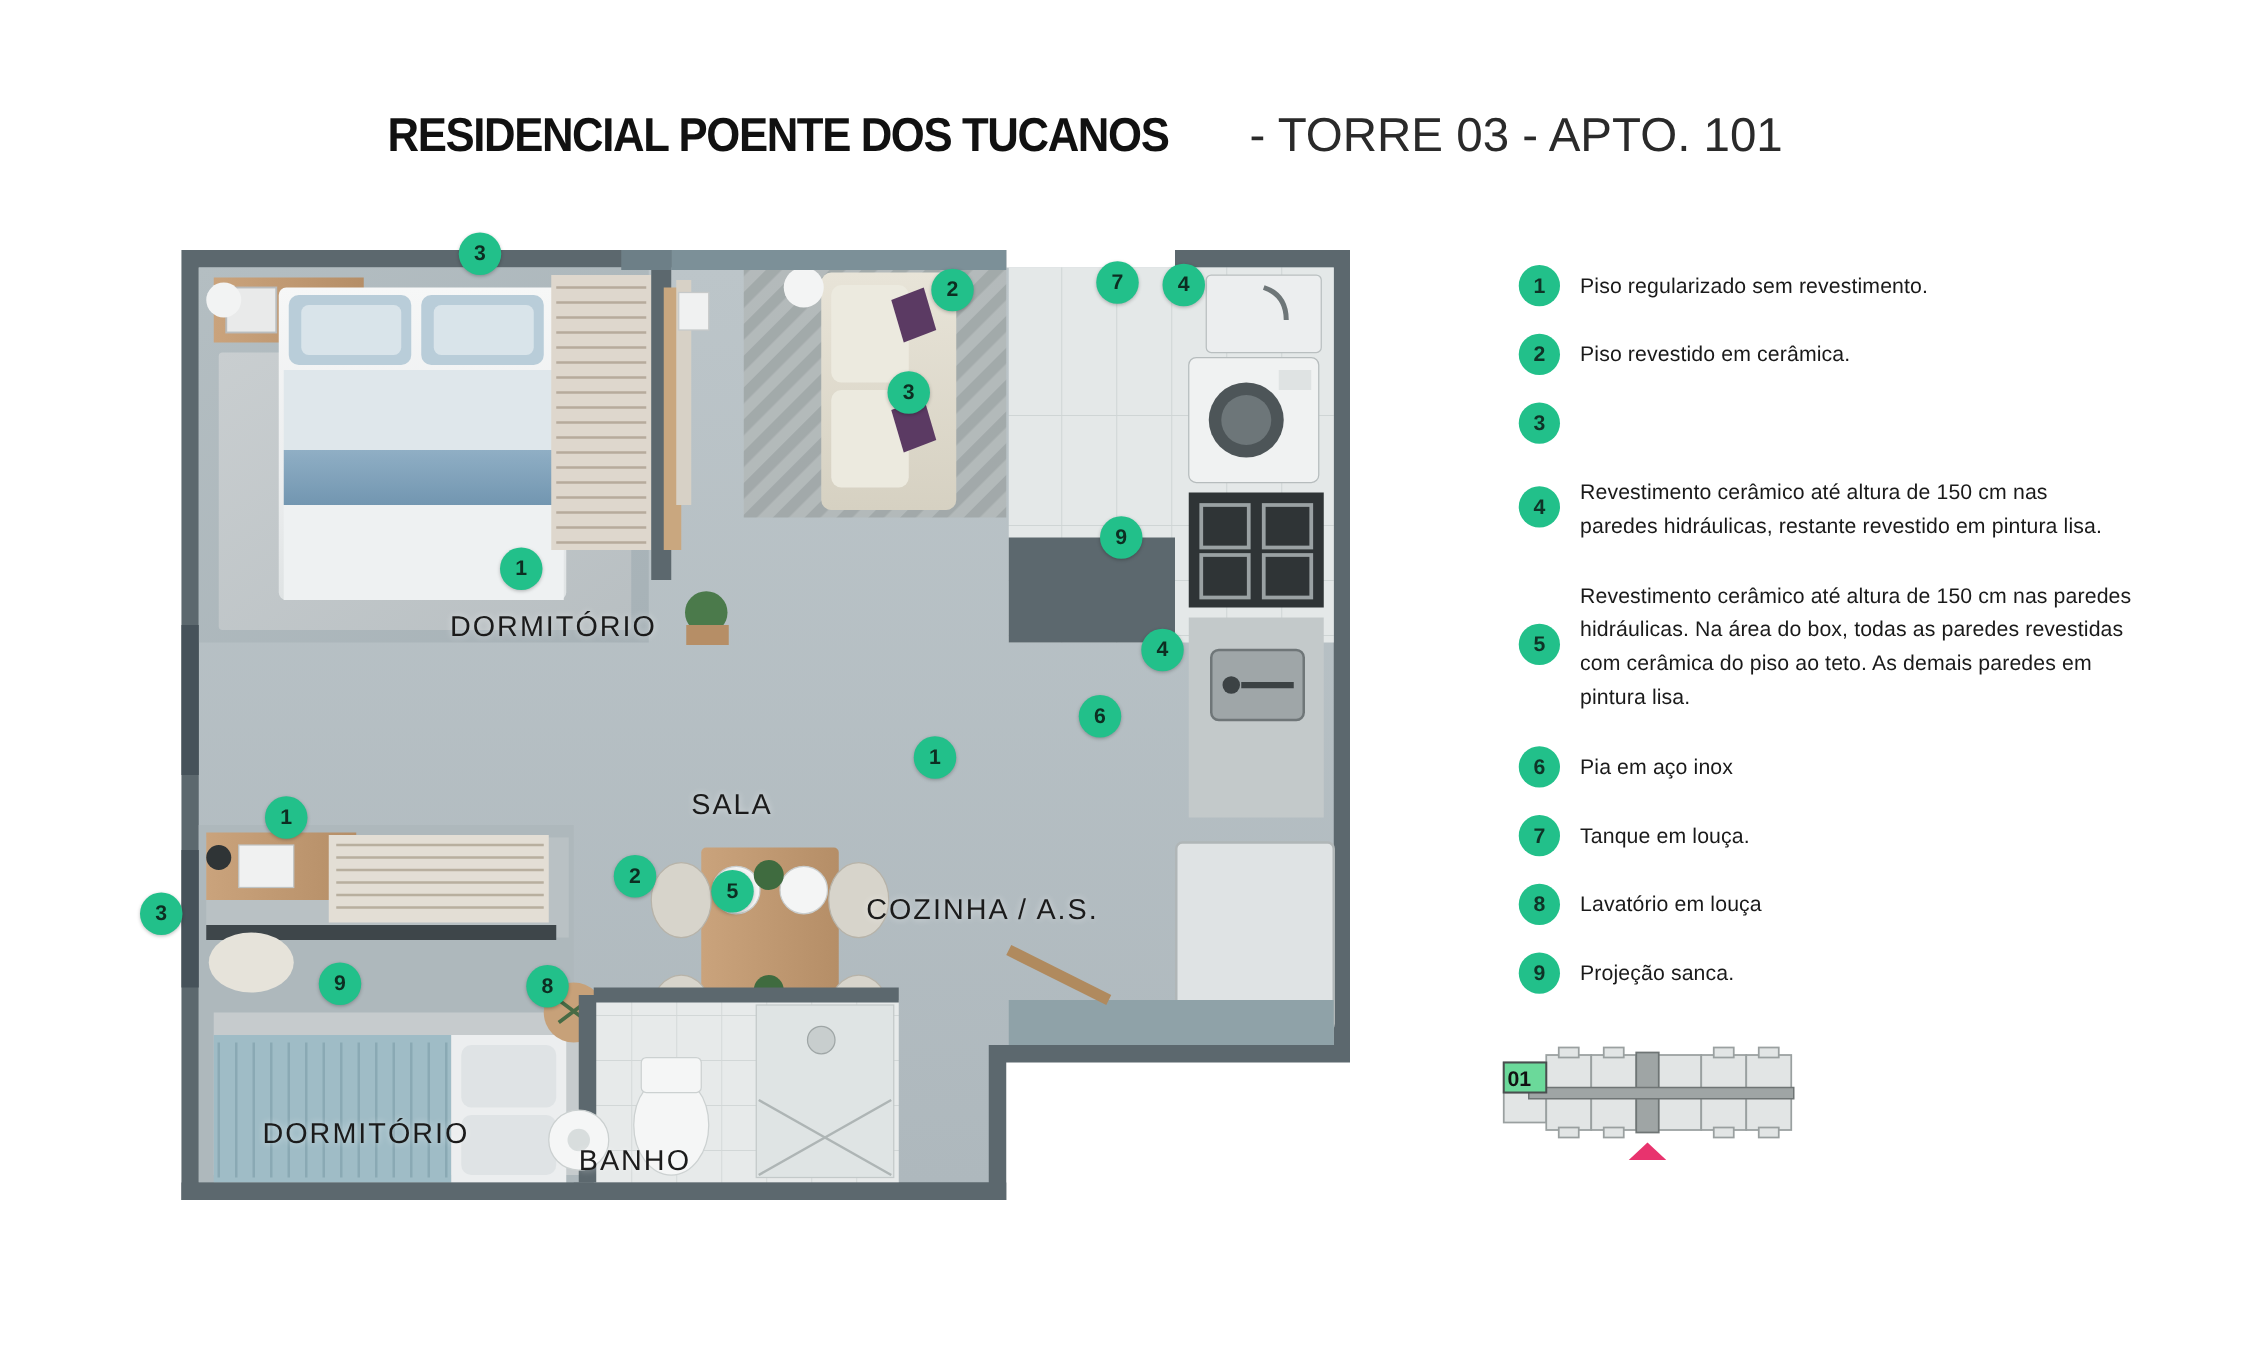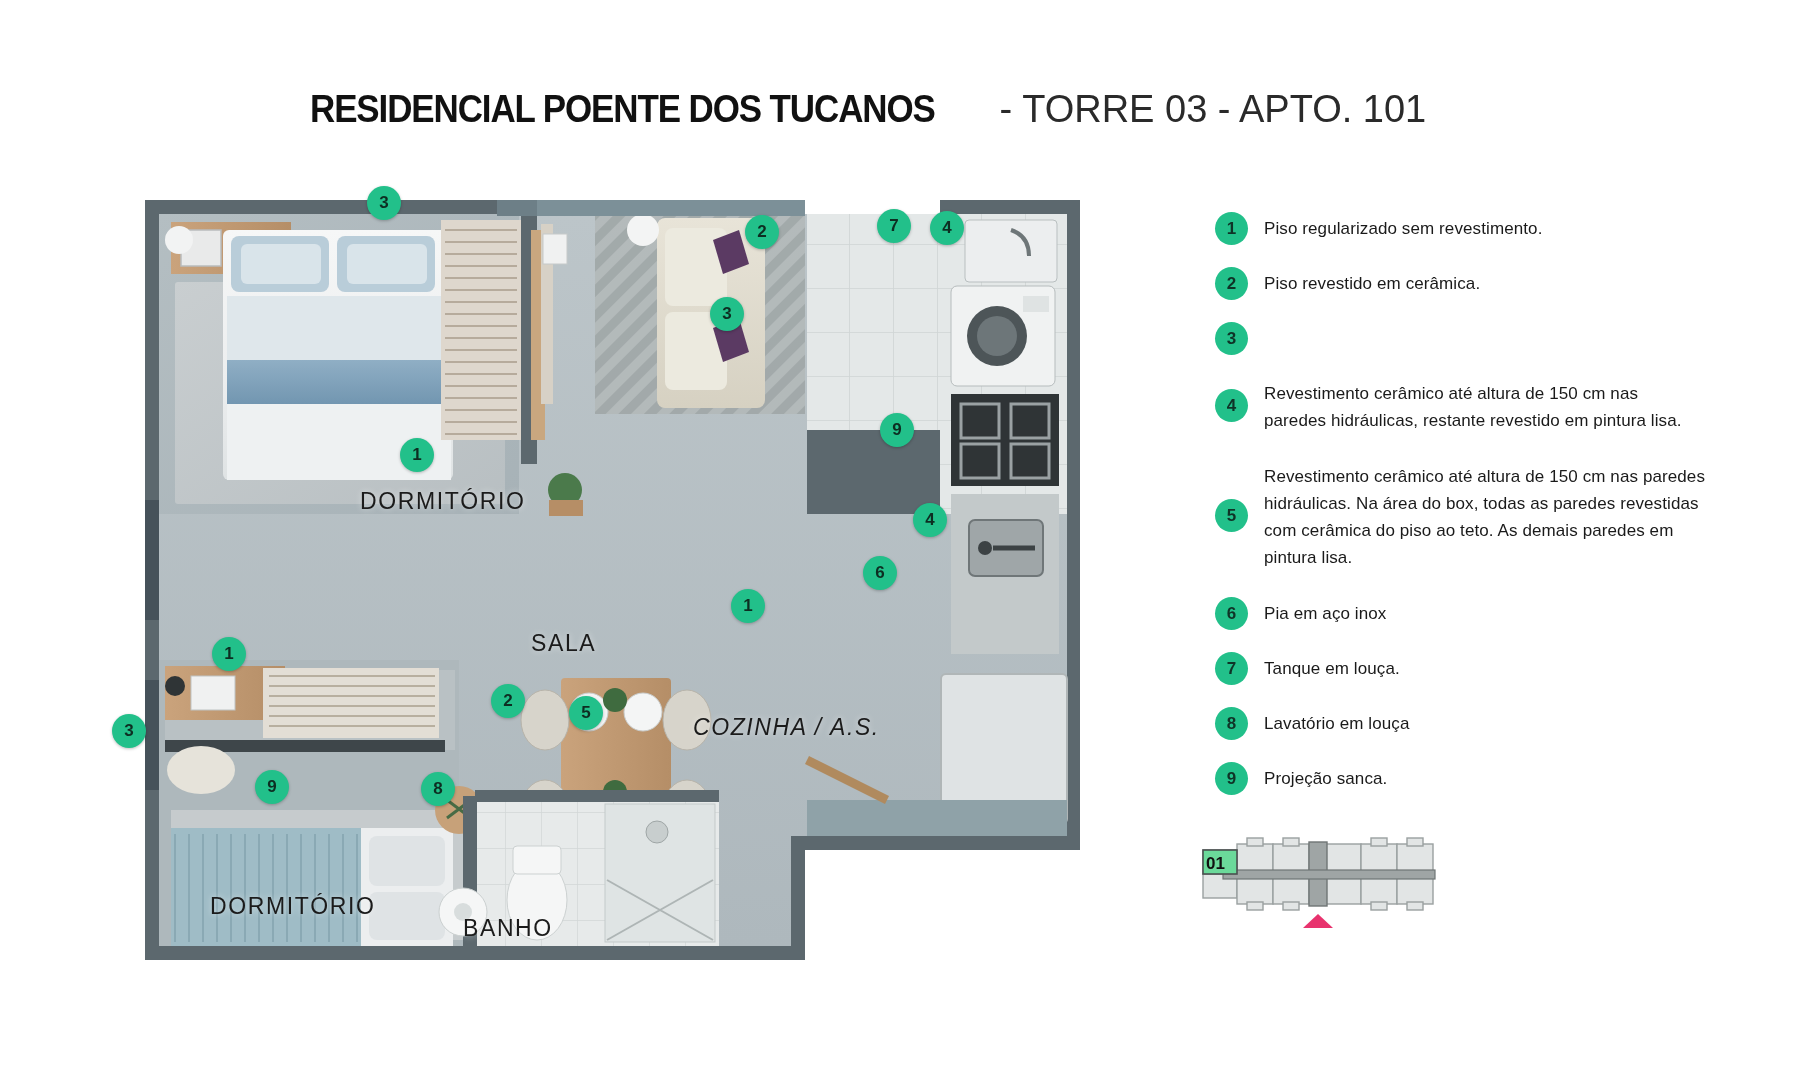--- a/index.html
+++ b/index.html
@@ -303,22 +303,22 @@
 
       <circle cx="318" cy="712" r="24" fill="#f5f6f6" stroke="#cbd0d0"></circle>
       <circle cx="318" cy="712" r="9" fill="#d8dddd"></circle>
 
       <rect x="0" y="746" width="660" height="14" fill="#5c686e"></rect>
       <rect x="0" y="300" width="14" height="120" fill="#46525a"></rect>
       <rect x="0" y="480" width="14" height="110" fill="#46525a"></rect>
     </svg>
 
     <div class="room-label" style="left:215px; top:288px;">DORMITÓRIO</div>
-    <div class="room-label" style="left:386px; top:430px;">SALA</div>
-    <div class="room-label" style="left:548px; top:514px;font-style:italic;">COZINHA / A.S.</div>
+    <div class="room-label" style="left:408px; top:430px;">SALA</div>
+    <div class="room-label" style="left:548px; top:514px;">COZINHA / A.S.</div>
     <div class="room-label" style="left:65px; top:693px;">DORMITÓRIO</div>
     <div class="room-label" style="left:299px; top:715px;margin-left:19px;">BANHO</div>
 
     <div class="marker" style="left:222px; top:-14px;">3</div>
     <div class="marker" style="left:600px; top:15px;">2</div>
     <div class="marker" style="left:732px; top:9px;">7</div>
     <div class="marker" style="left:785px; top:11px;">4</div>
     <div class="marker" style="left:565px; top:97px;">3</div>
     <div class="marker" style="left:735px; top:213px;">9</div>
     <div class="marker" style="left:255px; top:238px;">1</div>

